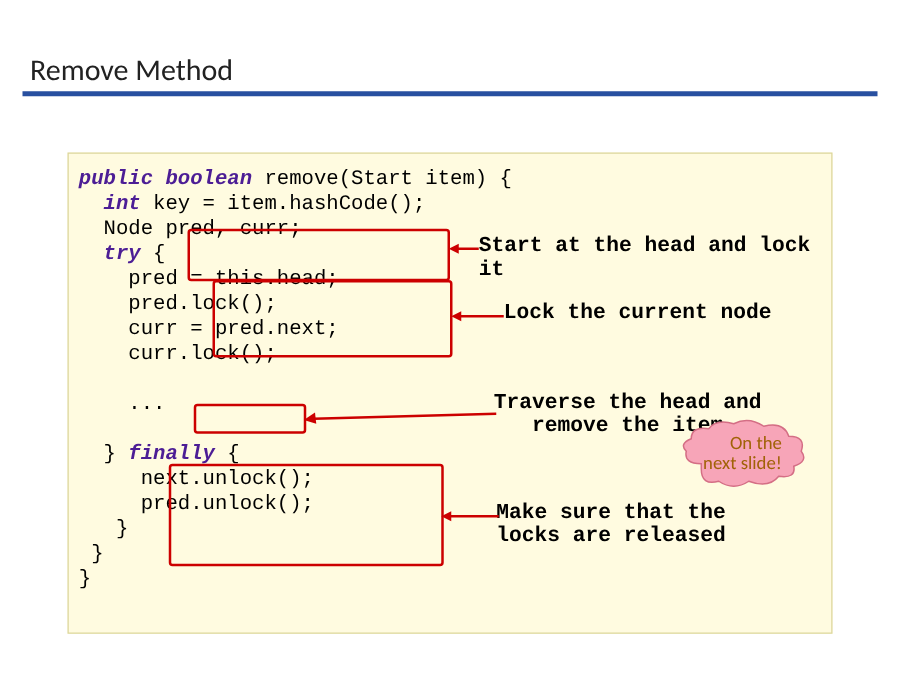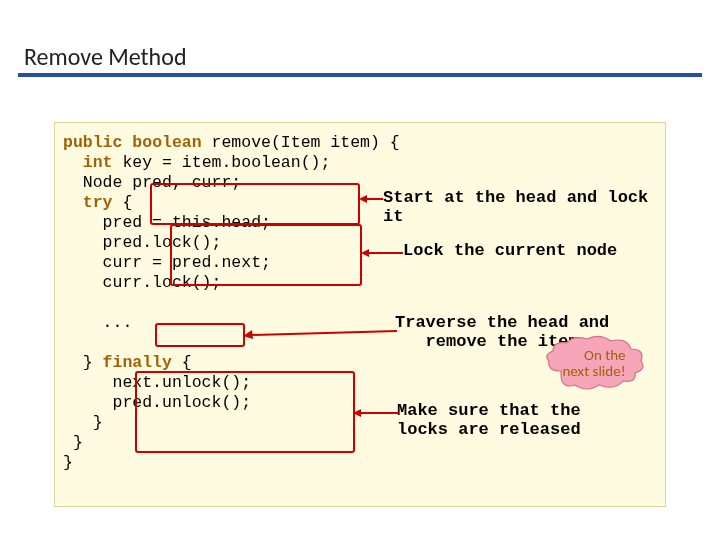--- a/index.html
+++ b/index.html
@@ -2,21 +2,21 @@
 <html><head>
 <meta charset="utf-8">
 <style>
   * { box-sizing: border-box; margin: 0; padding: 0; }
   html, body { width: 720px; height: 540px; background: #fff; font-family: Verdana, Arial, sans-serif; }
   .slide { position: relative; width: 720px; height: 540px; }
   .title { font-family: Calibri, Arial, sans-serif; font-size: 24px; padding: 10px 0 2px 24px; color: #222; margin-top: 32px; }
   .hr { height: 4px; background: #2850a0; margin: 0 18px 0 18px; }
   .codebox { position: absolute; left: 54px; top: 90px; width: 612px; height: 385px; background: #fffbe0; border: 1px solid #dcd69c; padding: 10px 8px; }
   .code { font-family: "Courier New", monospace; font-size: 16.5px; line-height: 20px; white-space: pre; color: #000; position: relative; }
-  .kw { color: #a16207; font-weight: bold; }
+  .kw { color: #4c1d95; font-weight: bold; font-style: italic; }
   .rbox { position: absolute; border: 2.5px solid #cc0000; border-radius: 3px; background: transparent; }
   .b1 { left: 95px; top: 60px; width: 210px; height: 42px; } 
   .b2 { left: 115px; top: 101px; width: 192px; height: 62px; } 
   .b3 { left: 100px; top: 200px; width: 90px; height: 24px; }  
   .b4 { left: 80px; top: 248px; width: 220px; height: 82px; } 
   .ann { position: absolute; font-family: Liberation Mono, monospace; font-size: 17px; font-weight: bold; color: #000; line-height: 19px; }
   .a1 { left: 328px; top: 65px; }
   .a2 { left: 348px; top: 118px; }
   .a3 { left: 340px; top: 190px; text-align: center; }
   .a4 { left: 342px; top: 278px; text-align: left; }
@@ -29,22 +29,22 @@
   .footer .pg { font-style: italic; }
 </style>
 </head>
 <body>
 <div class="slide">
 
 <div class="title">Remove Method</div>
 <div class="hr"></div>
 
 <div class="codebox">
-  <div class="code"><span class="kw">public</span><span class="kw"> boolean</span><span> remove(Item item) {</span>
-<span class="kw">  int</span><span> key = item.boolean();</span>
+  <div class="code"><span class="kw">public</span><span class="kw"> boolean</span><span> remove(Start item) {</span>
+<span class="kw">  int</span><span> key = item.hashCode();</span>
 <span>  Node pred, curr;</span>
 <span class="kw">  try</span><span> {</span>
 <span>    pred = this.head;</span>
 <span>    pred.lock();</span>
 <span>    curr = pred.next;</span>
 <span>    curr.lock();</span>
 <span></span>
 <span>    ...</span>
 <span></span>
 <span>  } </span><span class="kw">finally</span><span> {</span>

